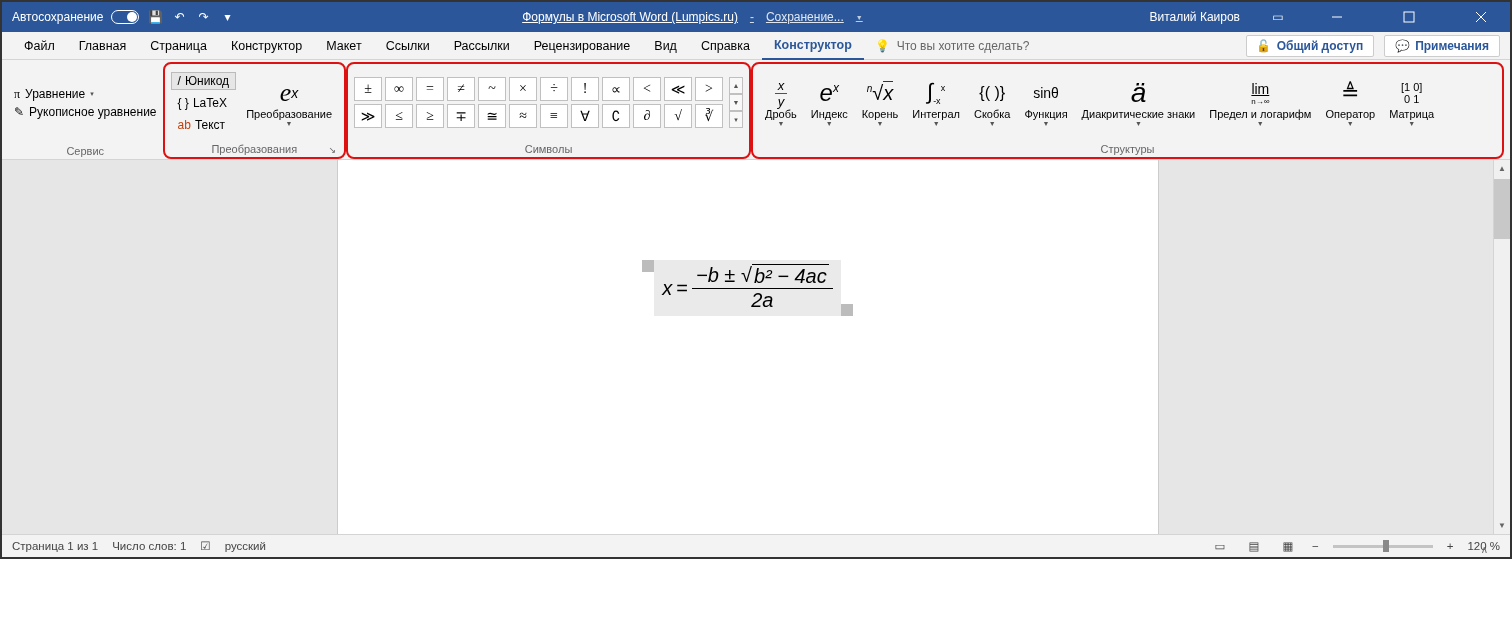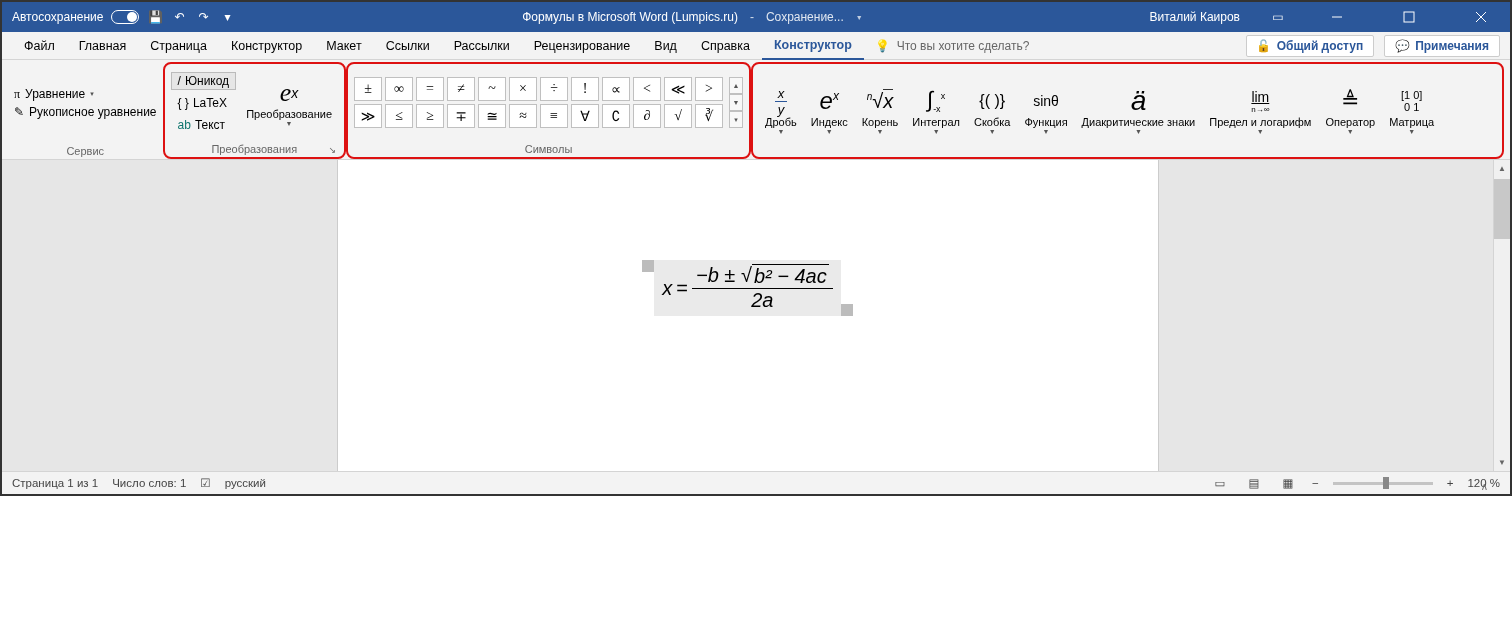--- a/index.html
+++ b/index.html
@@ -1,22 +1,22 @@
 <!DOCTYPE html>
 <html><head>
 <meta charset="utf-8">
 <style>
 * { box-sizing: border-box; margin: 0; padding: 0; font-family: "Segoe UI", Tahoma, sans-serif; }
 body { background: #fff; font-size: 12px; }
-.window { width: 1512px; height: 496px; border: 2px solid #333; position: relative; display: flex; flex-direction: column; background: #f3f3f3; }
+.window { width: 1512px; height: 559px; border: 2px solid #333; position: relative; display: flex; flex-direction: column; background: #f3f3f3; }
 
 
 .titlebar { height: 30px; background: #2b579a; color: #fff; display: flex; align-items: center; font-size: 12px; }
 .titlebar .left { display: flex; align-items: center; padding-left: 10px; gap: 8px; }
-.titlebar .center { flex: 1; text-align: left; display: flex; justify-content: center; align-items: center; gap: 12px; }
+.titlebar .center { flex: 1; text-align: left; display: flex; justify-content: center; align-items: center; gap: 12px; text-decoration: underline; }
 .titlebar .right { display: flex; align-items: center; gap: 30px; padding-right: 8px; }
 .toggle { width: 28px; height: 14px; border: 1px solid #fff; border-radius: 8px; position: relative; background: transparent; }
 .toggle::after { content: ""; width: 10px; height: 10px; border-radius: 50%; background: #fff; position: absolute; right: 1px; top: 1px; }
 .tb-icon { width: 16px; height: 16px; display: inline-flex; align-items: center; justify-content: center; color: #fff; font-size: 12px; }
 .context-tab { background: #1f3e6e; padding: 0 18px; height: 30px; line-height: 30px; }
 .winbtn { width: 42px; height: 30px; display: flex; align-items: center; justify-content: center; }
 .winbtn svg { stroke: #fff; fill: none; }
 
 
 .tabs { height: 28px; background: #f3f3f3; display: flex; align-items: center; padding: 0 10px; border-bottom: 1px solid #d4d4d4; }
@@ -165,21 +165,21 @@
         <div class="vlist">
           <div class="it sel">
               <span>/</span>
               <span>Юникод</span>
             </div>
           <div class="it">
               <span>{ }</span>
               <span>LaTeX</span>
             </div>
           <div class="it">
-              <span style="color:#0f766e">ab</span>
+              <span style="color:#c2410c">ab</span>
               <span>Текст</span>
             </div>
         </div>
         <div class="bigbtn">
           <div class="glyph" style="font-size:26px">e<sup style="font-size:14px">x</sup></div>
           <div class="lbl">Преобразование</div>
           <div class="chev">▼</div>
         </div>
       </div>
       <div class="group-label">
@@ -301,20 +301,21 @@
             <div class="glyph">
               <span style="font-size:11px;font-style:normal">[<span style="display:inline-flex;flex-direction:column">
                   <span>1 0</span>
                   <span>0 1</span>
                 </span>]</span>
             </div>
             <div class="lbl">Матрица</div>
             <div class="chev">▼</div>
           </div>
         </div>
+      <div class="group-label">Структуры</div>
     </div>
 
     <span class="collapse-ribbon">∧</span>
   </div>
 
   <div class="doc-area">
     <div style="flex:1;overflow:hidden;display:flex;justify-content:center">
       <div class="page">
         <div style="display:flex;justify-content:center">
           <div class="equation-box">

